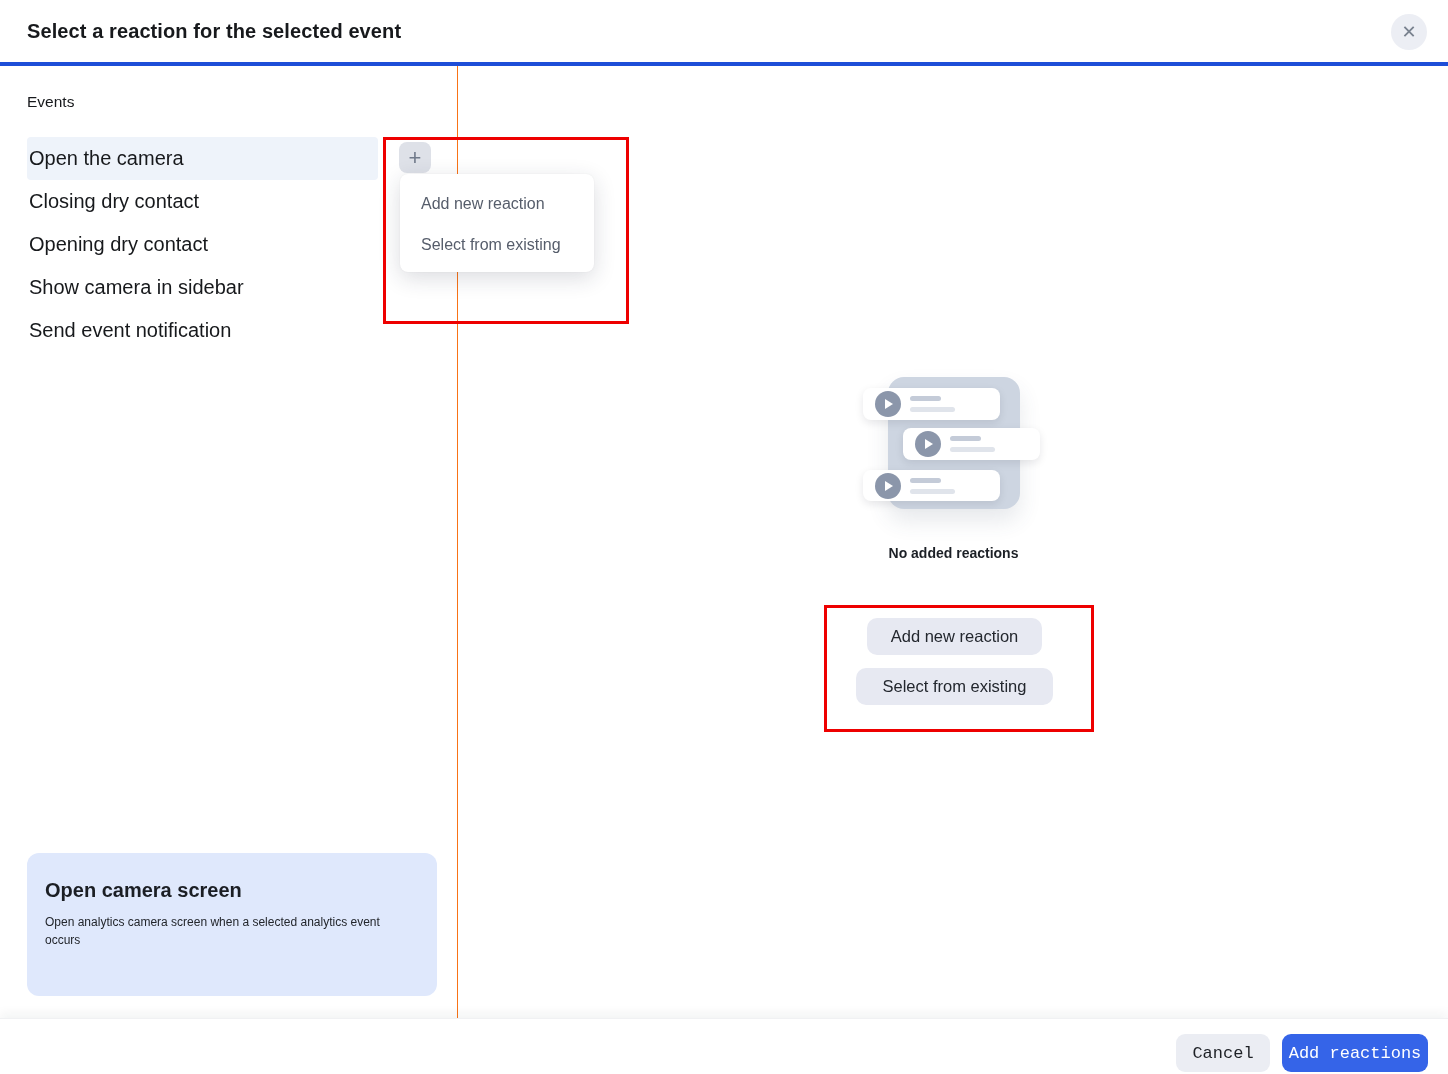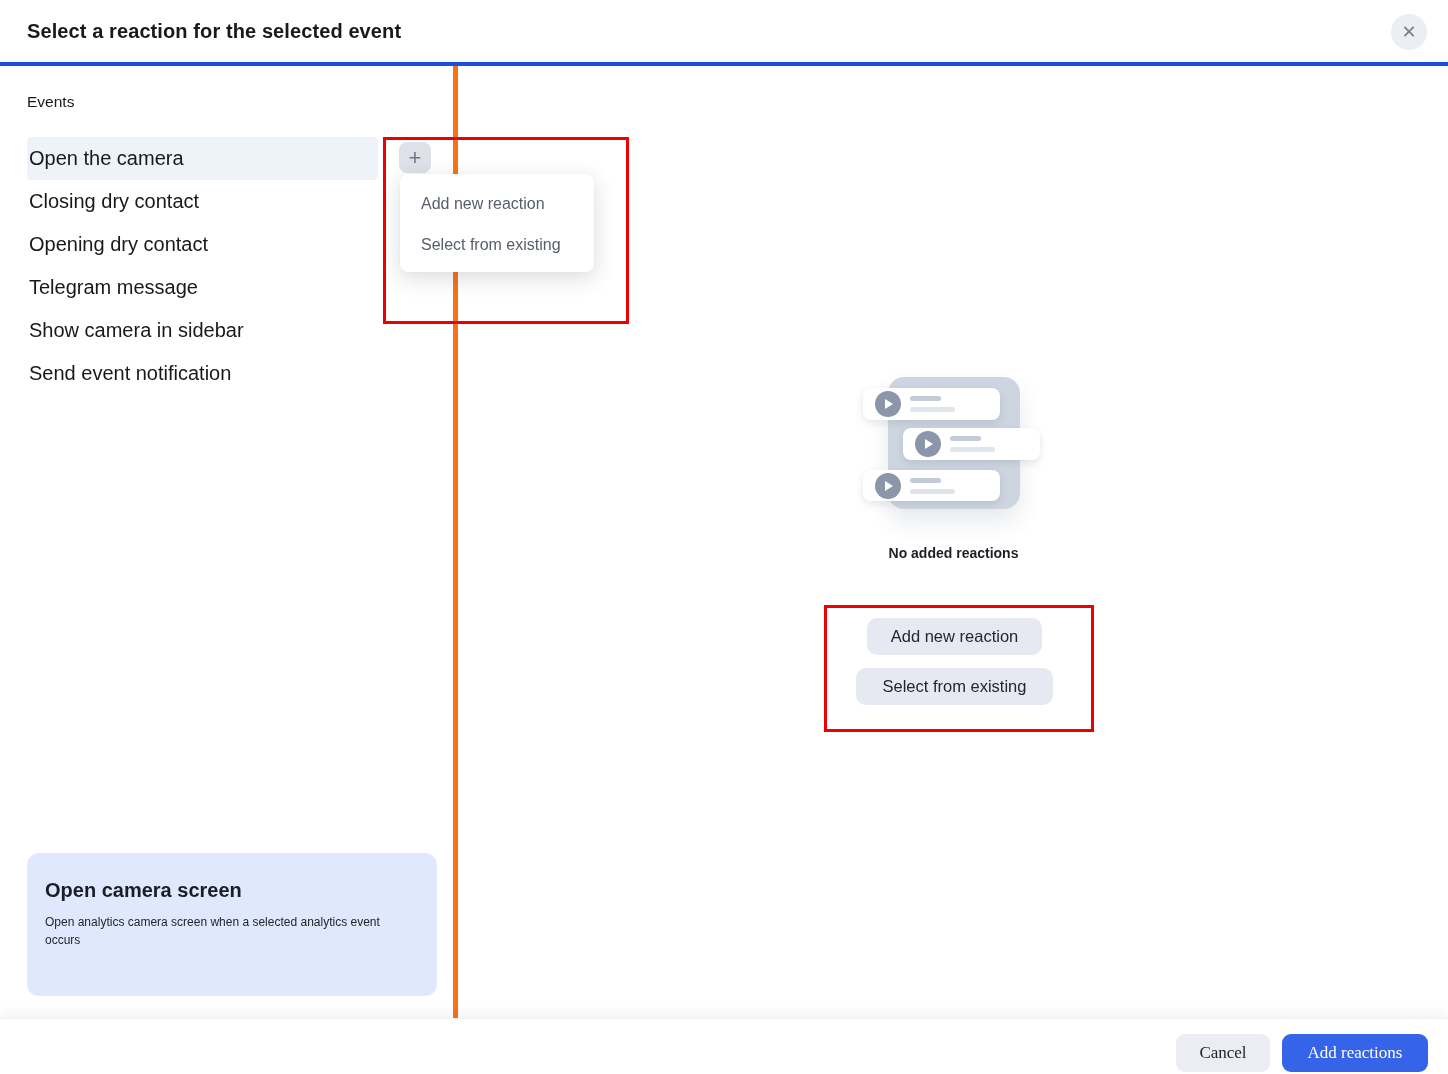--- a/index.html
+++ b/index.html
@@ -22,21 +22,21 @@
   .close-btn {
     position: absolute; right: 21px; top: 14px; width: 36px; height: 36px;
     border-radius: 50%; background: #eceef4; border: none; cursor: pointer;
     display: flex; align-items: center; justify-content: center;
     font-size: 18px; color: #79828f; line-height: 1;
   }
 
   
   .left-panel {
     position: absolute; left: 0; top: 66px; width: 458px; height: 952px;
-    border-right: 5px solid #f97316; background: #fff;
+    border-right: 1px solid #f97316; background: #fff;
   }
   .events-label { position: absolute; left: 27px; top: 27px; font-size: 15.5px; color: #17191c; }
   .event-list { position: absolute; left: 27px; top: 71px; width: 351px; }
   .event-item {
     height: 43px; display: flex; align-items: center;
     font-size: 20px; color: #17191c; padding-left: 2px; border-radius: 4px;
     cursor: pointer; white-space: nowrap;
   }
   .event-item.selected { background: #eef3fa; }
 
@@ -117,21 +117,21 @@
   .pill-select { left: 397px; top: 602px; width: 197px; }
 
   
   .modal-footer {
     position: absolute; left: 0; top: 1018px; width: 1448px; height: 56px;
     background: #fff; border-top: 1px solid #f0f1f3;
     box-shadow: 0 -5px 10px rgba(25,30,40,0.05); z-index: 5;
   }
   .footer-btn {
     position: absolute; top: 15px; height: 38px; border: none; border-radius: 9px;
-    font-family: Liberation Serif, serif; font-size: 17px; cursor: pointer;
+    font-family: Liberation Mono, monospace; font-size: 17px; cursor: pointer;
   }
   .cancel-btn { left: 1176px; width: 94px; background: #ebedf3; color: #1d2025; }
   .submit-btn { left: 1282px; width: 146px; background: #3564e8; color: #ffffff; }
 </style>
 </head>
 <body>
 
 <div id="app">
 
   <div class="modal-header">
@@ -140,21 +140,20 @@
       <span>✕</span>
     </button>
   </div>
 
   <div class="left-panel">
     <div class="events-label">Events</div>
     <div class="event-list">
       <div class="event-item selected">Open the camera</div>
       <div class="event-item">Closing dry contact</div>
       <div class="event-item">Opening dry contact</div>
-      <div class="event-item">Telegram message</div>
       <div class="event-item">Show camera in sidebar</div>
       <div class="event-item">Send event notification</div>
     </div>
 
     <div class="info-box">
       <div class="info-box-title">Open camera screen</div>
       <div class="info-box-desc">Open analytics camera screen when a selected analytics event occurs</div>
     </div>
   </div>
 

